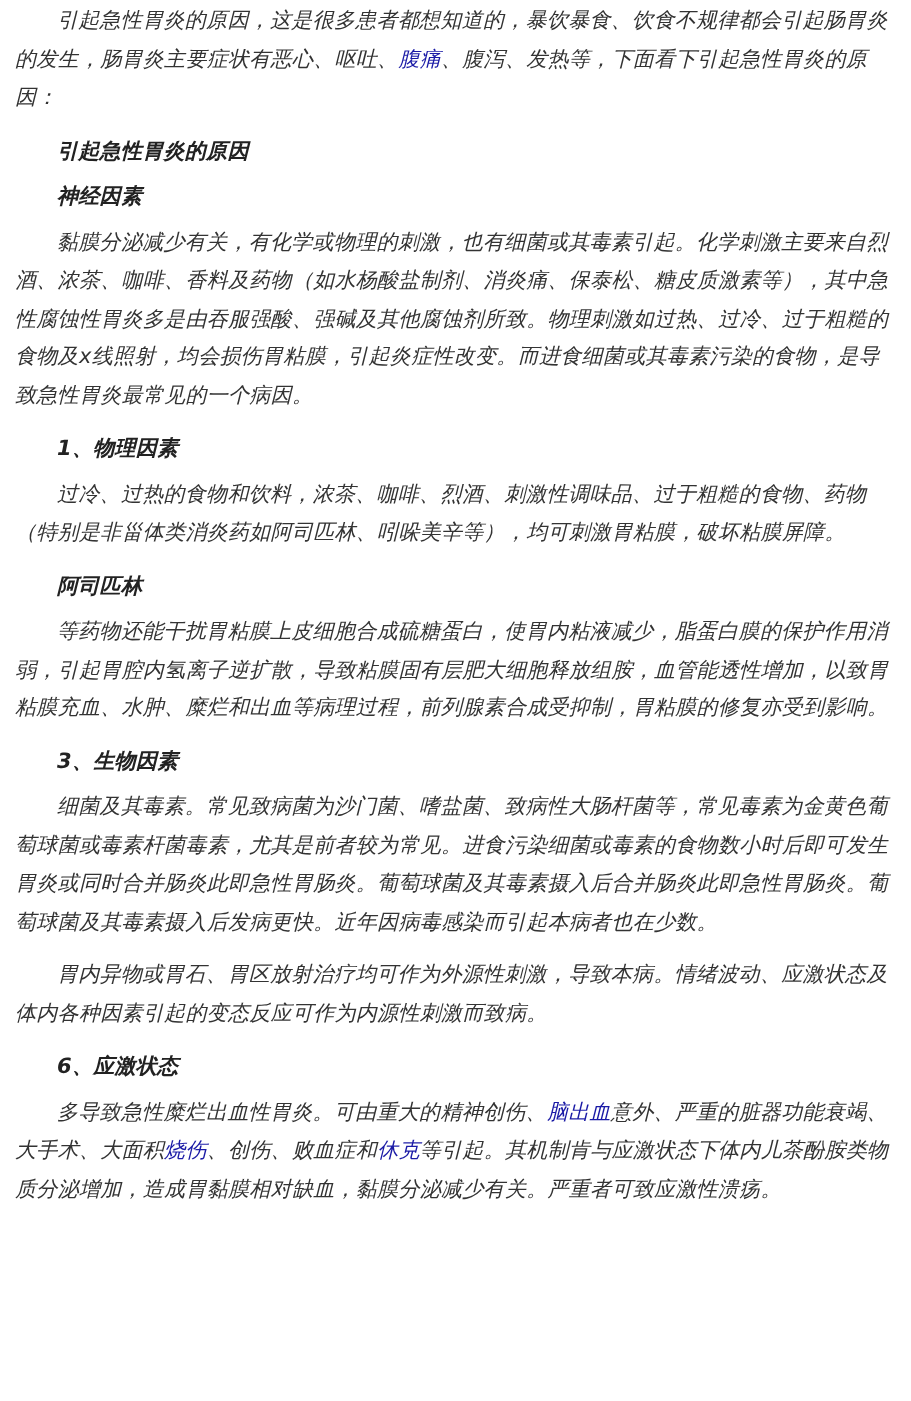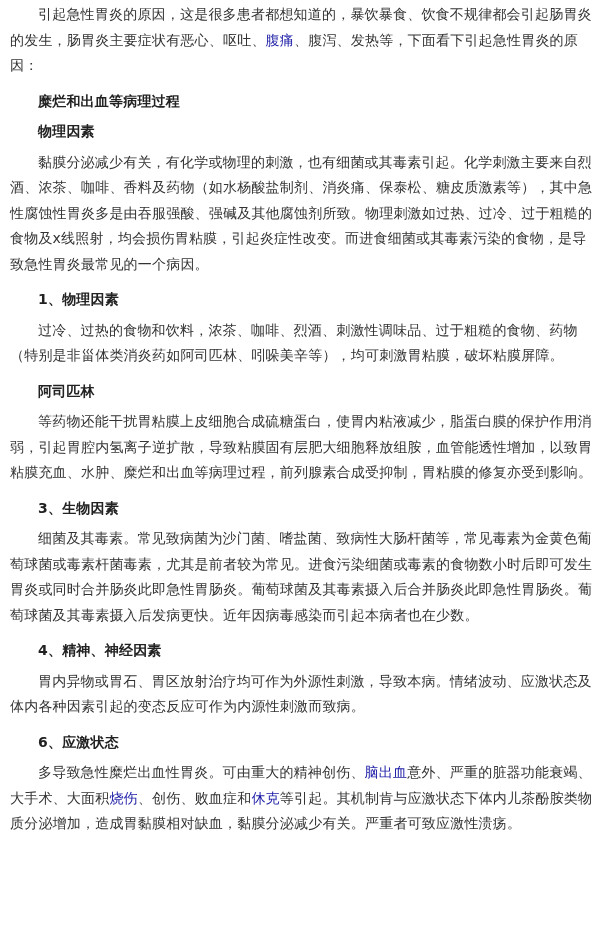--- a/index.html
+++ b/index.html
@@ -2,42 +2,41 @@
 <html><head>
   <meta charset="utf-8">
   <style>
     html, body { margin: 0; padding: 0; background: #ffffff; }
     body {
       width: 607px; height: 934px; overflow: hidden;
       font-family: "DejaVu Sans", sans-serif;
       font-size: 14px; color: #333333;
     }
     .article { padding: 2px 8px 0 10px; }
-    p { margin: 0 0 10px 0; line-height: 25.5px; text-indent: 28px; letter-spacing: 0.2px; }
+    p { margin: 0 0 10px 0; line-height: 25.5px; text-indent: 28px; letter-spacing: 0.2px; font-style: italic; }
     p.h { font-weight: bold; color: #222; margin-bottom: 5px; }
     a { color: #1a1aa6; text-decoration: none; }
   </style>
 </head>
 <body>
 
 <div class="article">
   <p><span>引起急性胃炎的原因，这是很多患者都想知道的，暴饮暴食、饮食不规律都会引起肠胃炎的发生，肠胃炎主要症状有恶心、呕吐、</span><a href="#">腹痛</a><span>、腹泻、发热等，下面看下引起急性胃炎的原因：</span></p>
 
-  <p class="h">糜烂和出血等病理过程</p>
-  <p class="h">物理因素</p>
+  <p class="h">引起急性胃炎的原因</p>
+  <p class="h">神经因素</p>
   <p>黏膜分泌减少有关，有化学或物理的刺激，也有细菌或其毒素引起。化学刺激主要来自烈酒、浓茶、咖啡、香料及药物（如水杨酸盐制剂、消炎痛、保泰松、糖皮质激素等），其中急性腐蚀性胃炎多是由吞服强酸、强碱及其他腐蚀剂所致。物理刺激如过热、过冷、过于粗糙的食物及x线照射，均会损伤胃粘膜，引起炎症性改变。而进食细菌或其毒素污染的食物，是导致急性胃炎最常见的一个病因。</p>
 
   <p class="h">1、物理因素</p>
   <p>过冷、过热的食物和饮料，浓茶、咖啡、烈酒、刺激性调味品、过于粗糙的食物、药物（特别是非甾体类消炎药如阿司匹林、吲哚美辛等），均可刺激胃粘膜，破坏粘膜屏障。</p>
 
   <p class="h">阿司匹林</p>
   <p>等药物还能干扰胃粘膜上皮细胞合成硫糖蛋白，使胃内粘液减少，脂蛋白膜的保护作用消弱，引起胃腔内氢离子逆扩散，导致粘膜固有层肥大细胞释放组胺，血管能透性增加，以致胃粘膜充血、水肿、糜烂和出血等病理过程，前列腺素合成受抑制，胃粘膜的修复亦受到影响。</p>
 
   <p class="h">3、生物因素</p>
   <p>细菌及其毒素。常见致病菌为沙门菌、嗜盐菌、致病性大肠杆菌等，常见毒素为金黄色葡萄球菌或毒素杆菌毒素，尤其是前者较为常见。进食污染细菌或毒素的食物数小时后即可发生胃炎或同时合并肠炎此即急性胃肠炎。葡萄球菌及其毒素摄入后合并肠炎此即急性胃肠炎。葡萄球菌及其毒素摄入后发病更快。近年因病毒感染而引起本病者也在少数。</p>
 
-  <p class="h">4、精神、神经因素</p>
 
   <p>胃内异物或胃石、胃区放射治疗均可作为外源性刺激，导致本病。情绪波动、应激状态及体内各种因素引起的变态反应可作为内源性刺激而致病。</p>
 
   <p class="h">6、应激状态</p>
   <p><span>多导致急性糜烂出血性胃炎。可由重大的精神创伤、</span><a href="#">脑出血</a><span>意外、严重的脏器功能衰竭、大手术、大面积</span><a href="#">烧伤</a><span>、创伤、败血症和</span><a href="#">休克</a><span>等引起。其机制肯与应激状态下体内儿茶酚胺类物质分泌增加，造成胃黏膜相对缺血，黏膜分泌减少有关。严重者可致应激性溃疡。</span></p>
 </div>
 
 </body></html>

